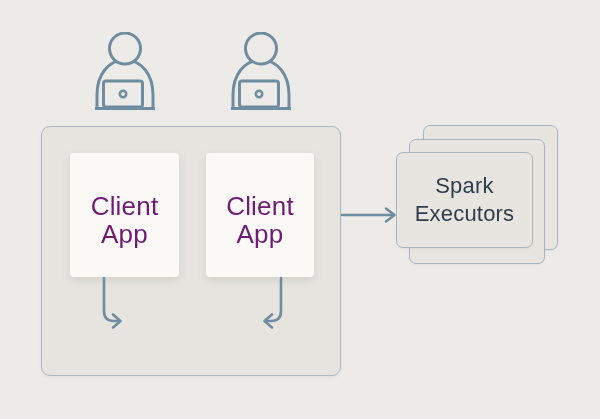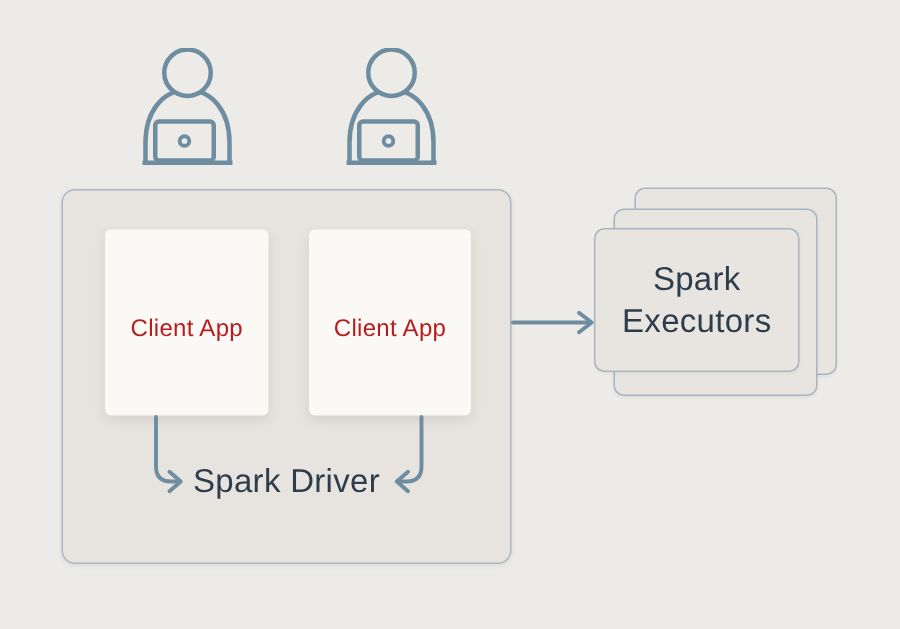--- a/index.html
+++ b/index.html
@@ -38,24 +38,24 @@
     box-shadow: 0 3px 8px rgba(80,85,80,0.13);
     display: flex;
     align-items: center;
     justify-content: center;
     text-align: center;
     padding-top: 9px;
   }
   .client-box.first  { left: 28px; }
   .client-box.second { left: 164px; width: 108px; }
   .client-box .label {
-    font-size: 16px;
+    font-size: 26px;
     line-height: 28px;
     font-weight: 500;
-    color: #b91c1c;
+    color: #701a75;
     letter-spacing: 0.2px;
     width: 80px; 
   }
 
   
   .driver-caption {
     position: absolute;
     left: 0; right: 0;
     top: 180px;
     text-align: center;
@@ -131,21 +131,20 @@
     </g>
   </svg>
 
   <div class="abs driver-group">
     <div class="client-box first">
       <div class="label">Client App</div>
     </div>
     <div class="client-box second">
       <div class="label">Client App</div>
     </div>
-    <div class="driver-caption">Spark Driver</div>
   </div>
 
   <div class="exec-card exec-back"></div>
   <div class="exec-card exec-middle"></div>
   <div class="exec-card exec-front">
     <div class="label">Spark Executors</div>
   </div>
 
   <svg id="arrow-layer" viewBox="0 0 600 419">
     <g fill="none" stroke="#6F8DA0" stroke-width="2.6" stroke-linecap="round" stroke-linejoin="round">

